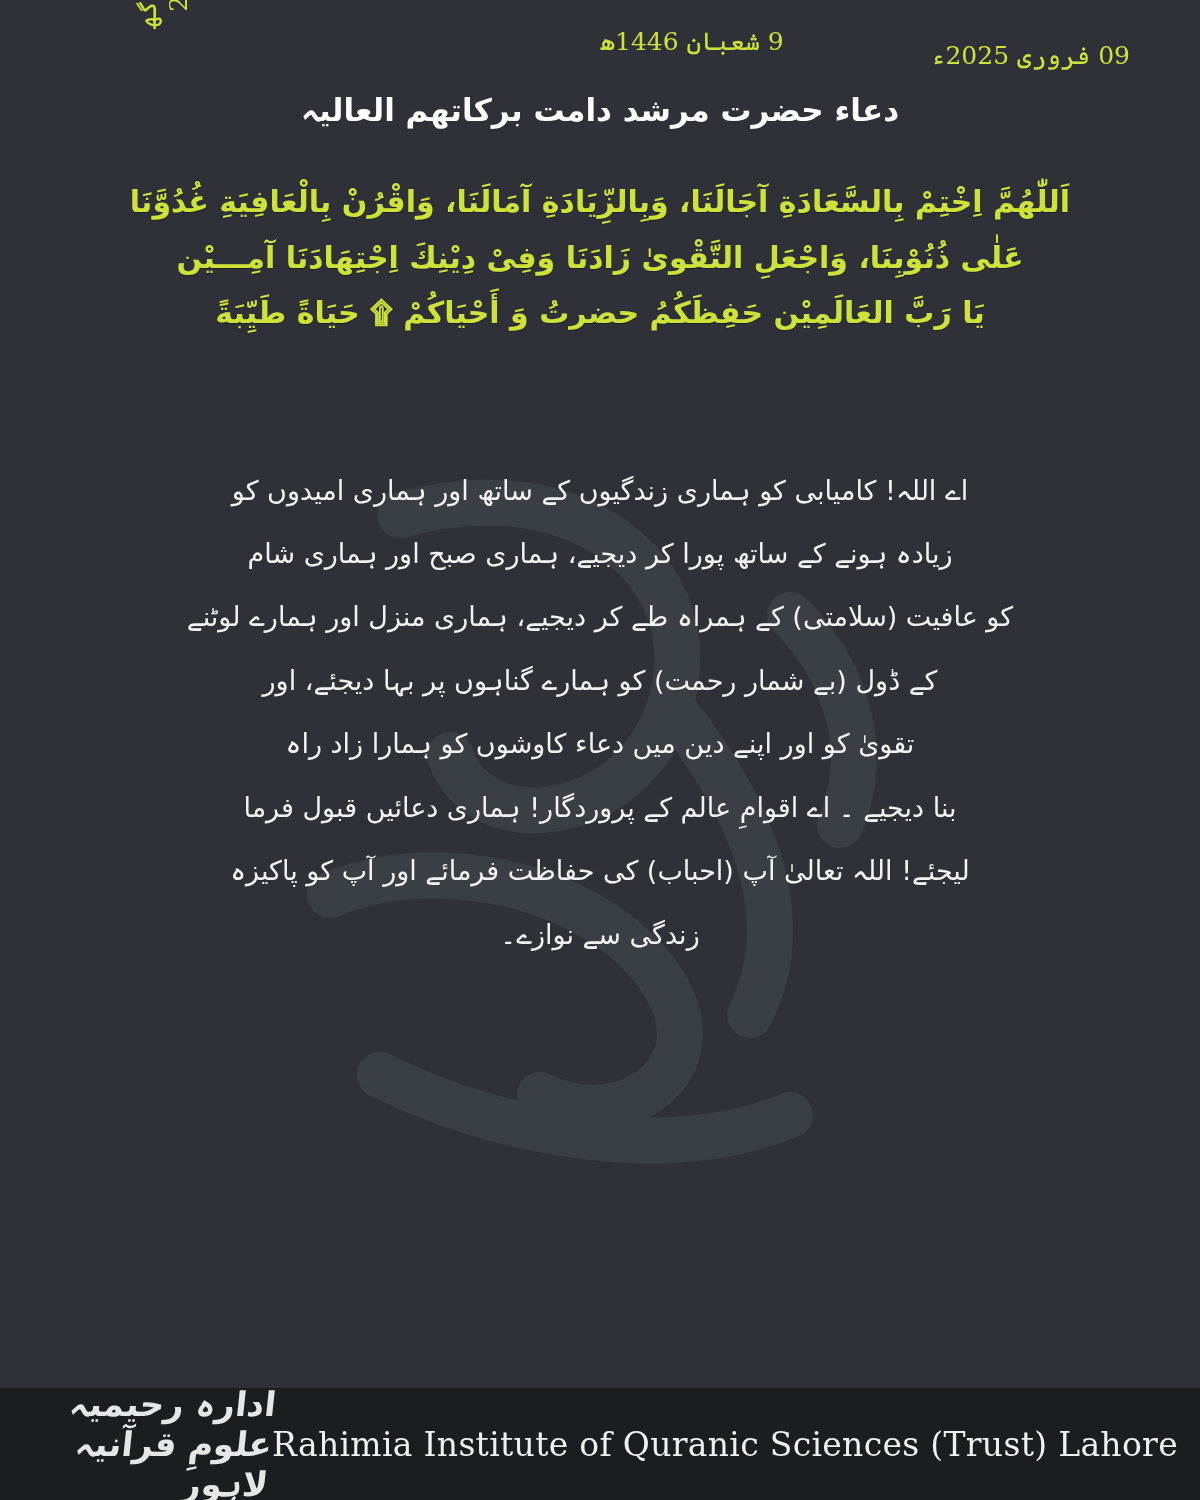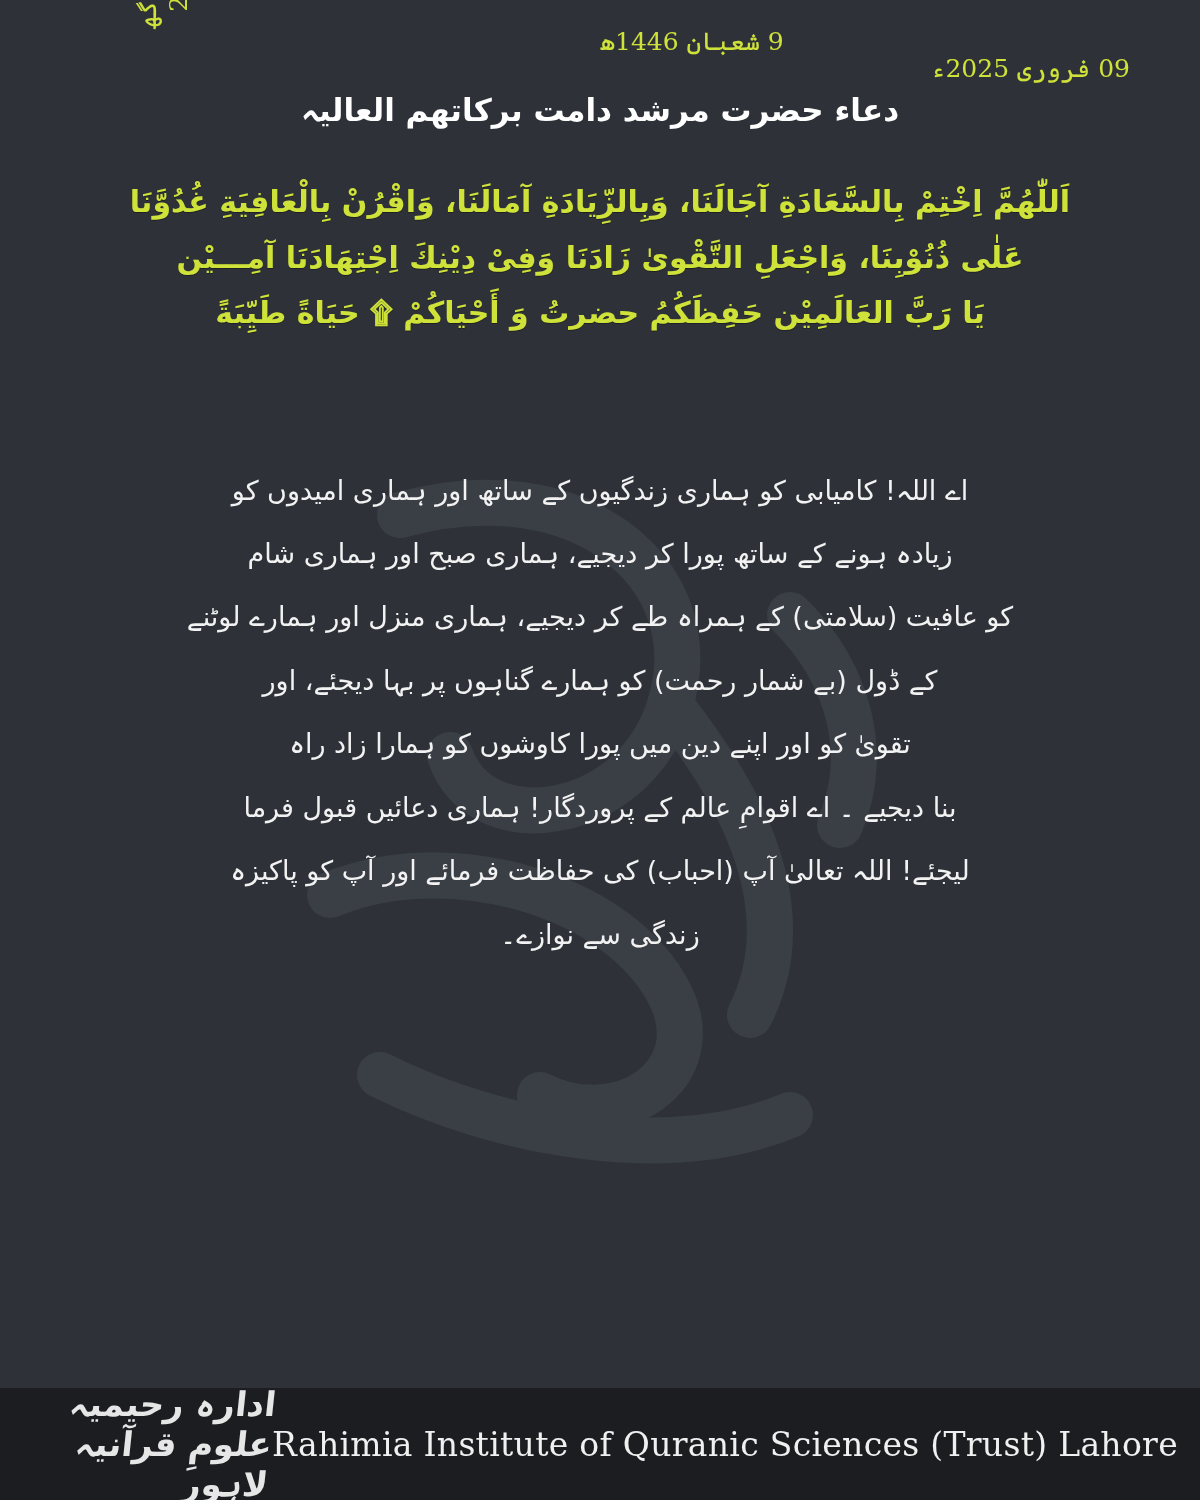--- a/index.html
+++ b/index.html
@@ -65,21 +65,21 @@
   }
   .date-center {
     left: 0;
     right: 0;
     top: 26px;
     text-align: center;
     width: 1016px;
   }
   .date-right {
     right: 70px;
-    top: 53px;
+    top: 40px;
     width: 240px;
     text-align: right;
   }
 
   
   .vert-wrap {
     position: absolute;
     left: 70px;
     top: 22px;
     width: 160px;
@@ -199,21 +199,21 @@
     <span class="line">اَللّٰهُمَّ اِخْتِمْ بِالسَّعَادَةِ آجَالَنَا، وَبِالزِّیَادَةِ آمَالَنَا، وَاقْرُنْ بِالْعَافِیَةِ غُدُوَّنَا</span>
     <span class="line">عَلٰی ذُنُوْبِنَا، وَاجْعَلِ التَّقْویٰ زَادَنَا وَفِیْ دِیْنِكَ اِجْتِهَادَنَا آمِـــیْن</span>
     <span class="line">یَا رَبَّ العَالَمِیْن حَفِظَكُمُ حضرتُ وَ أَحْیَاکُمْ ۩ حَیَاةً طَیِّبَةً</span>
   </div>
 
   <div class="urdu-block">
     <span class="line">اے اللہ! کامیابی کو ہماری زندگیوں کے ساتھ اور ہماری امیدوں کو</span>
     <span class="line">زیادہ ہونے کے ساتھ پورا کر دیجیے، ہماری صبح اور ہماری شام</span>
     <span class="line">کو عافیت (سلامتی) کے ہمراہ طے کر دیجیے، ہماری منزل اور ہمارے لوٹنے</span>
     <span class="line">کے ڈول (بے شمار رحمت) کو ہمارے گناہوں پر بہا دیجئے، اور</span>
-    <span class="line">تقویٰ کو اور اپنے دین میں پورا کاوشوں کو ہمارا زاد راہ</span>
+    <span class="line">تقویٰ کو اور اپنے دین میں دعاء کاوشوں کو ہمارا زاد راہ</span>
     <span class="line">بنا دیجیے ۔ اے اقوامِ عالم کے پروردگار! ہماری دعائیں قبول فرما</span>
     <span class="line">لیجئے! اللہ تعالیٰ آپ (احباب) کی حفاظت فرمائے اور آپ کو پاکیزہ</span>
     <span class="line">زندگی سے نوازے۔</span>
   </div>
 
   <div class="footer">
     <div class="footer-name">Rahimia Institute of Quranic Sciences (Trust) Lahore</div>
     <div class="footer-logo">
       <span class="calli">ادارہ رحیمیہ علومِ قرآنیہ لاہور</span>
     </div>

